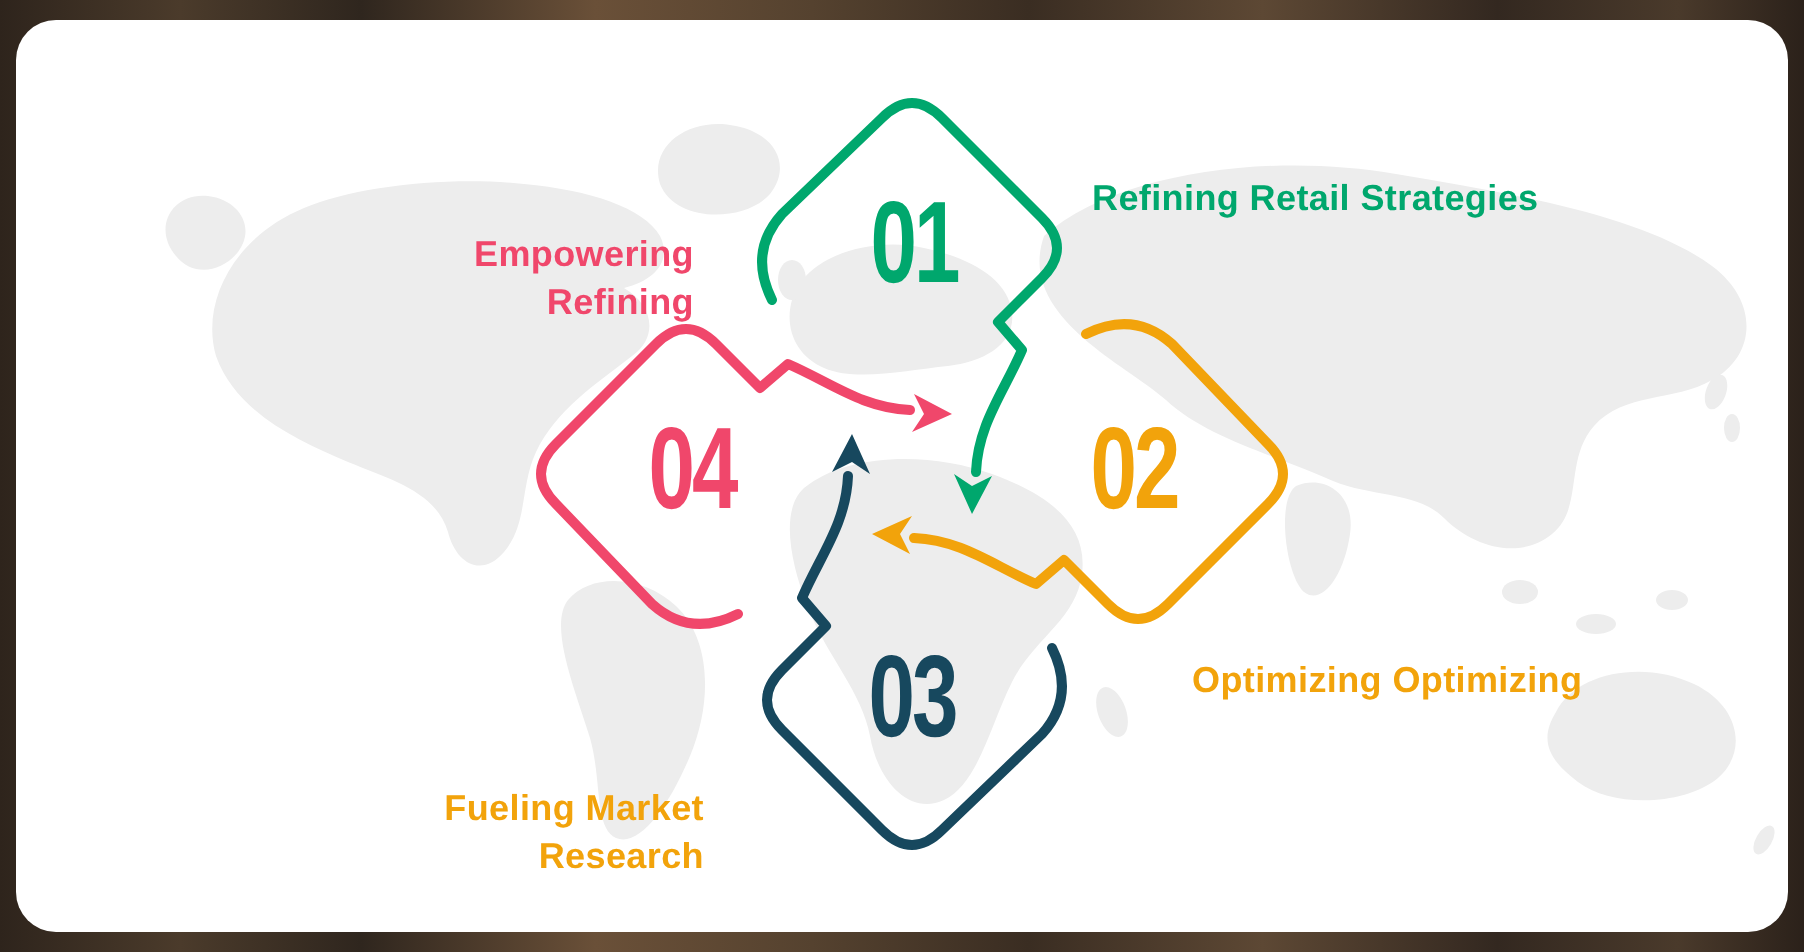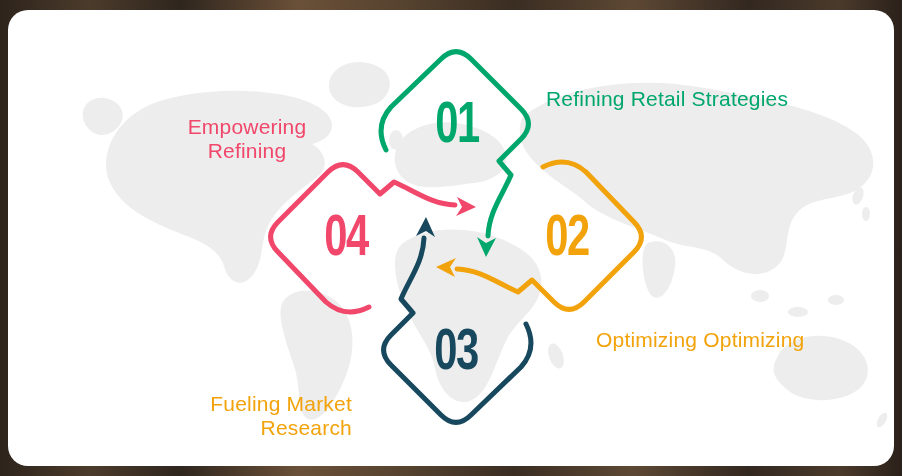--- a/index.html
+++ b/index.html
@@ -16,24 +16,24 @@
   }
   svg.art{position:absolute;left:0;top:0;width:902px;height:476px;display:block;}
   .shape{fill:none;stroke:currentColor;stroke-width:5;stroke-linecap:round;stroke-linejoin:round;}
   .head{fill:currentColor;stroke:none;}
   .num{
     position:absolute;width:80px;height:48px;line-height:48px;text-align:center;
     font-size:58px;font-weight:700;letter-spacing:-2px;
     transform:scaleX(.72);transform-origin:center;
   }
   .label{
-    position:absolute;font-size:21px;font-weight:400;line-height:24px;letter-spacing:.2px;
+    position:absolute;font-size:18px;font-weight:700;line-height:24px;letter-spacing:.2px;
     white-space:nowrap;
   }
-  .l-center{text-align:center;}
+  .l-center{text-align:right;}
   .l-right{text-align:right;margin-top:20px;}
 </style>
 </head>
 <body>
 
 <div class="stage">
 
   <div class="card"></div>
 
   <svg class="art" viewBox="0 0 902 476" xmlns="http://www.w3.org/2000/svg" xmlns:xlink="http://www.w3.org/1999/xlink">

